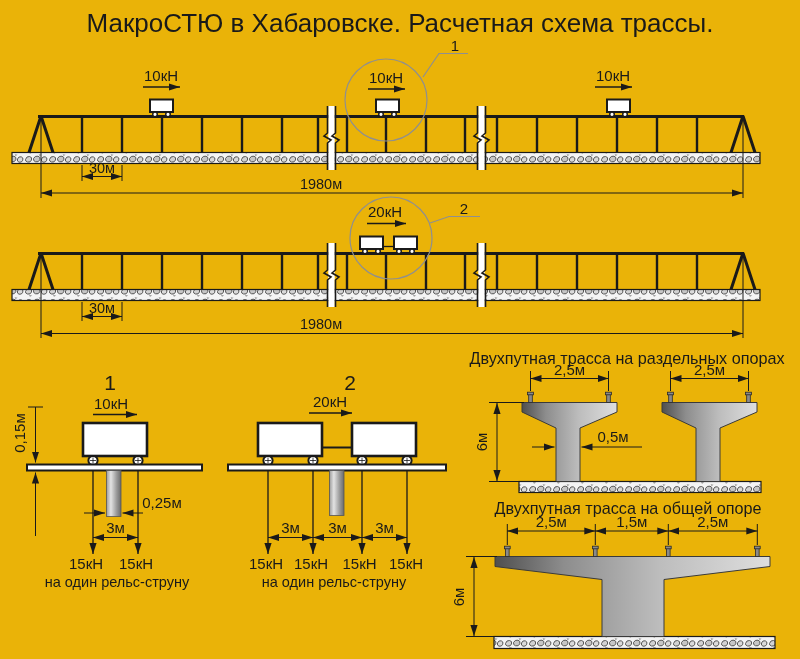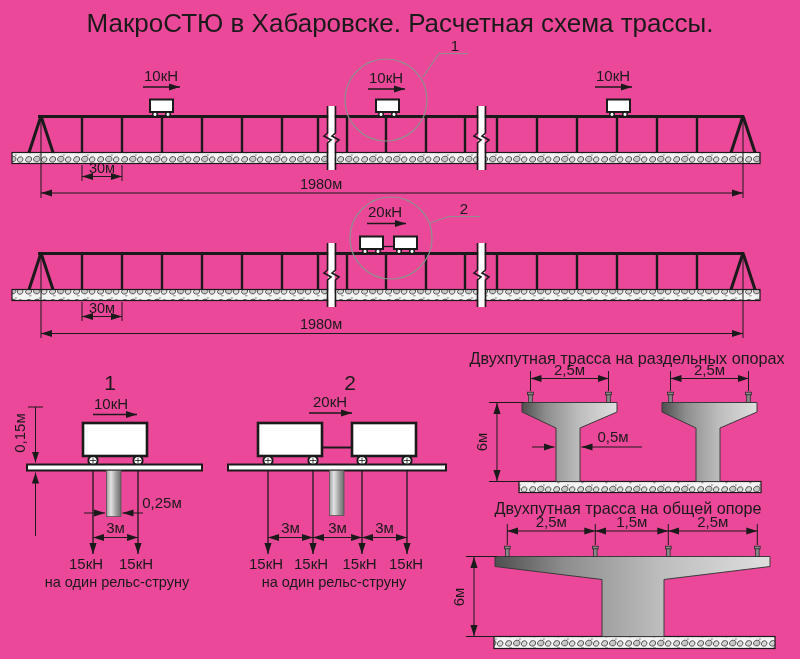--- a/index.html
+++ b/index.html
@@ -1,16 +1,16 @@
 <!DOCTYPE html>
 <html><head>
 <meta charset="utf-8">
 <style>
   html,body { margin:0; padding:0; background:#ffffff; }
-  .page { width:800px; height:659px; position:relative; background:#ec4899; overflow:hidden; }
+  .page { width:800px; height:659px; position:relative; background:#eab308; overflow:hidden; }
   svg  { display:block; }
   text { font-family:"Liberation Sans", sans-serif; fill:#1a1a1a; }
   .mid { text-anchor:middle; }
   .t27 { font-size:26px; }
   .t16 { font-size:16.2px; }
   .t15 { font-size:15px; }
   .t14 { font-size:14.5px; }
   .t21 { font-size:21px; }
   .ln   { stroke:#1a1a1a; stroke-width:1; fill:none; }
   .ln12 { stroke:#1a1a1a; stroke-width:1.3; fill:none; }

